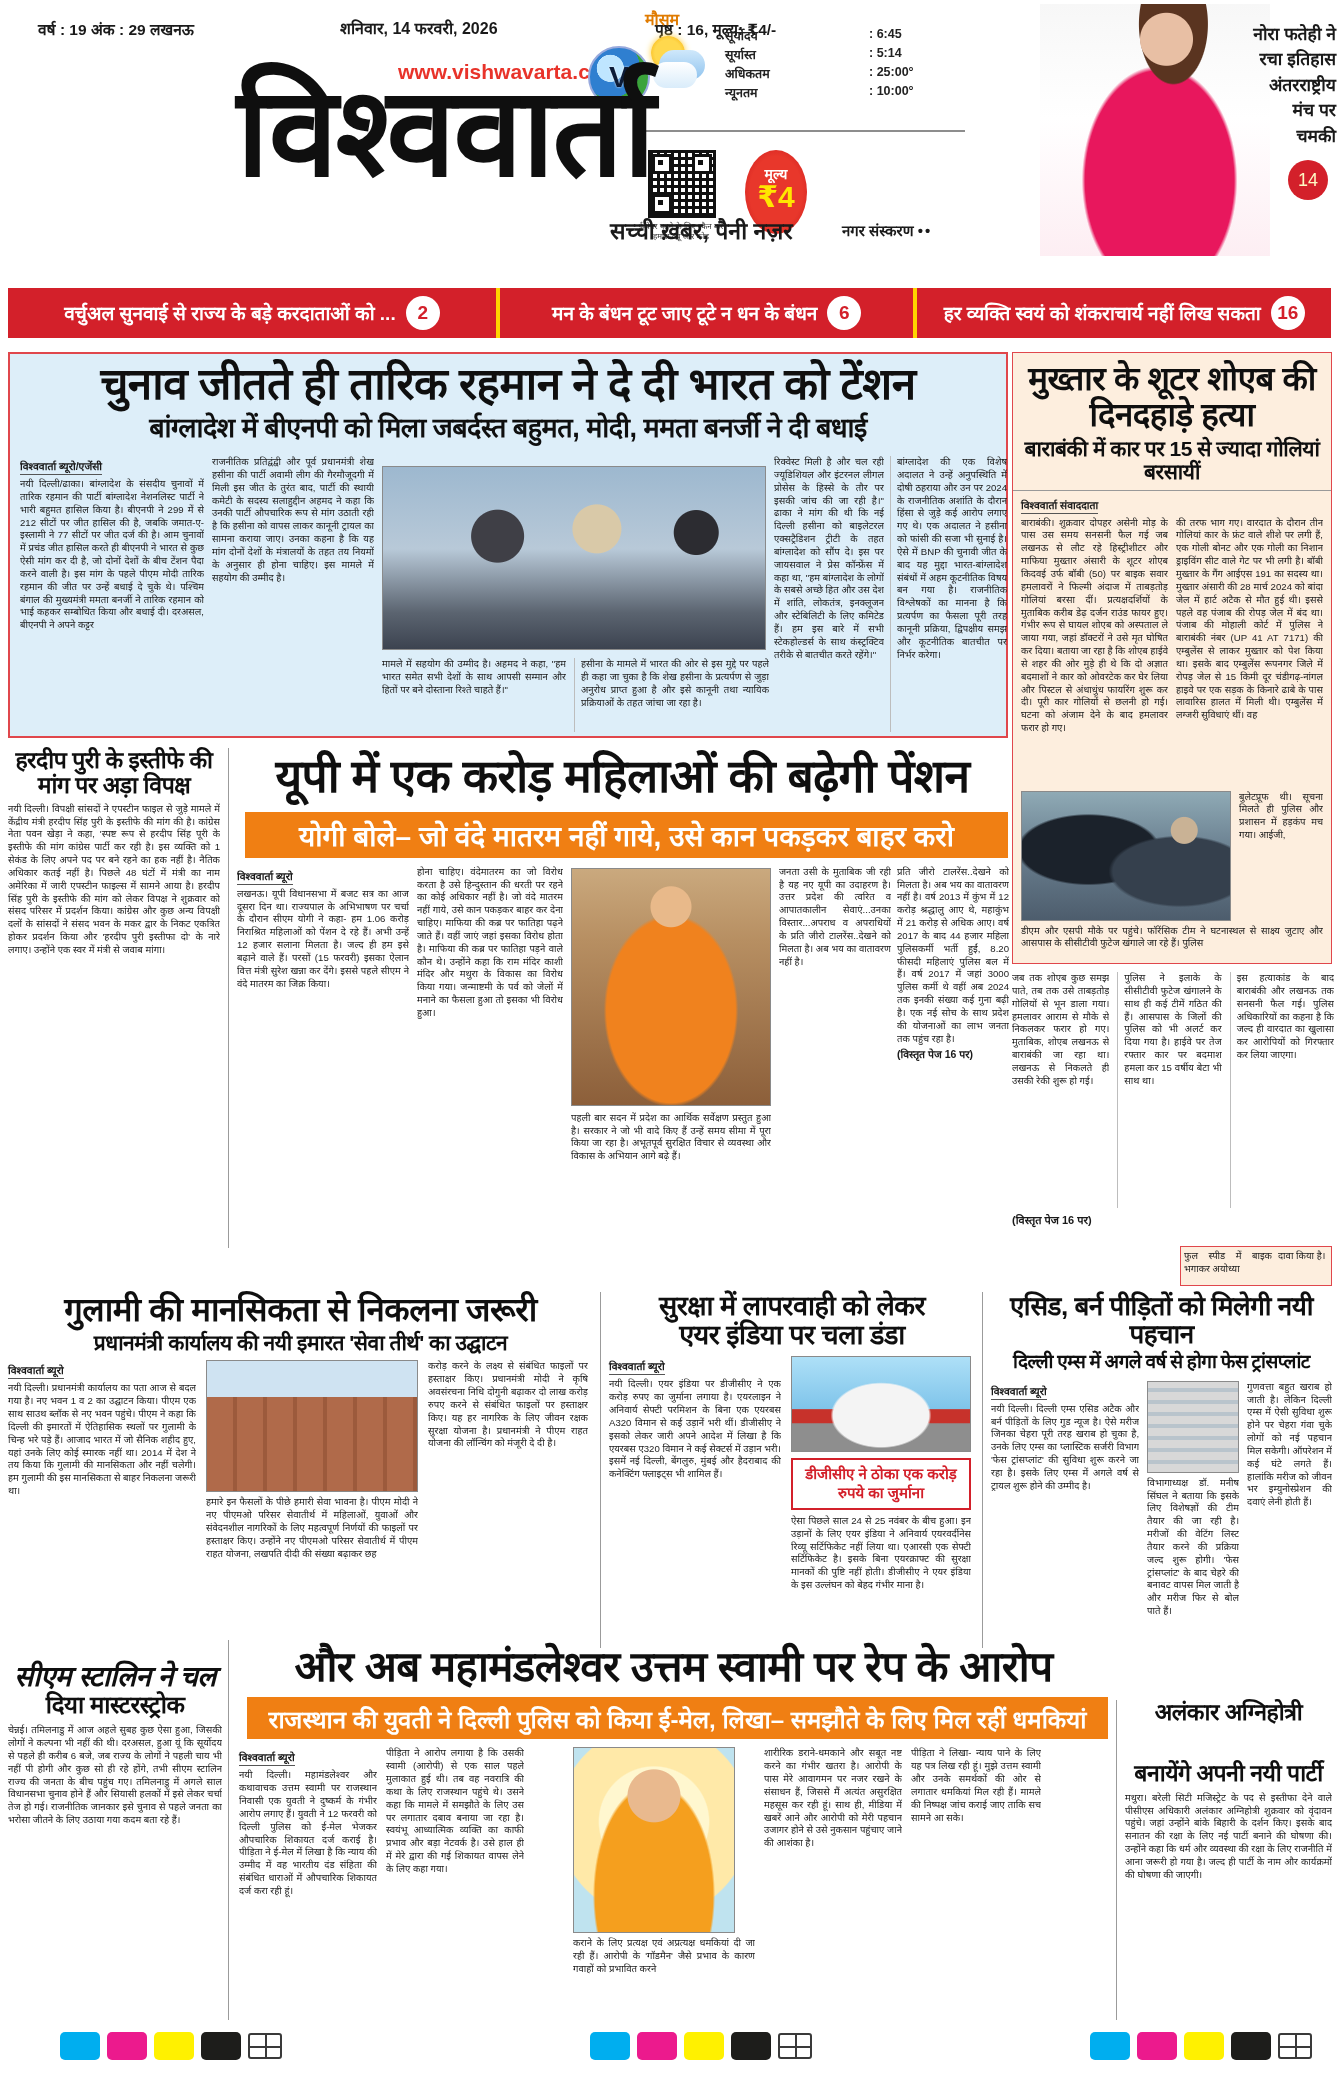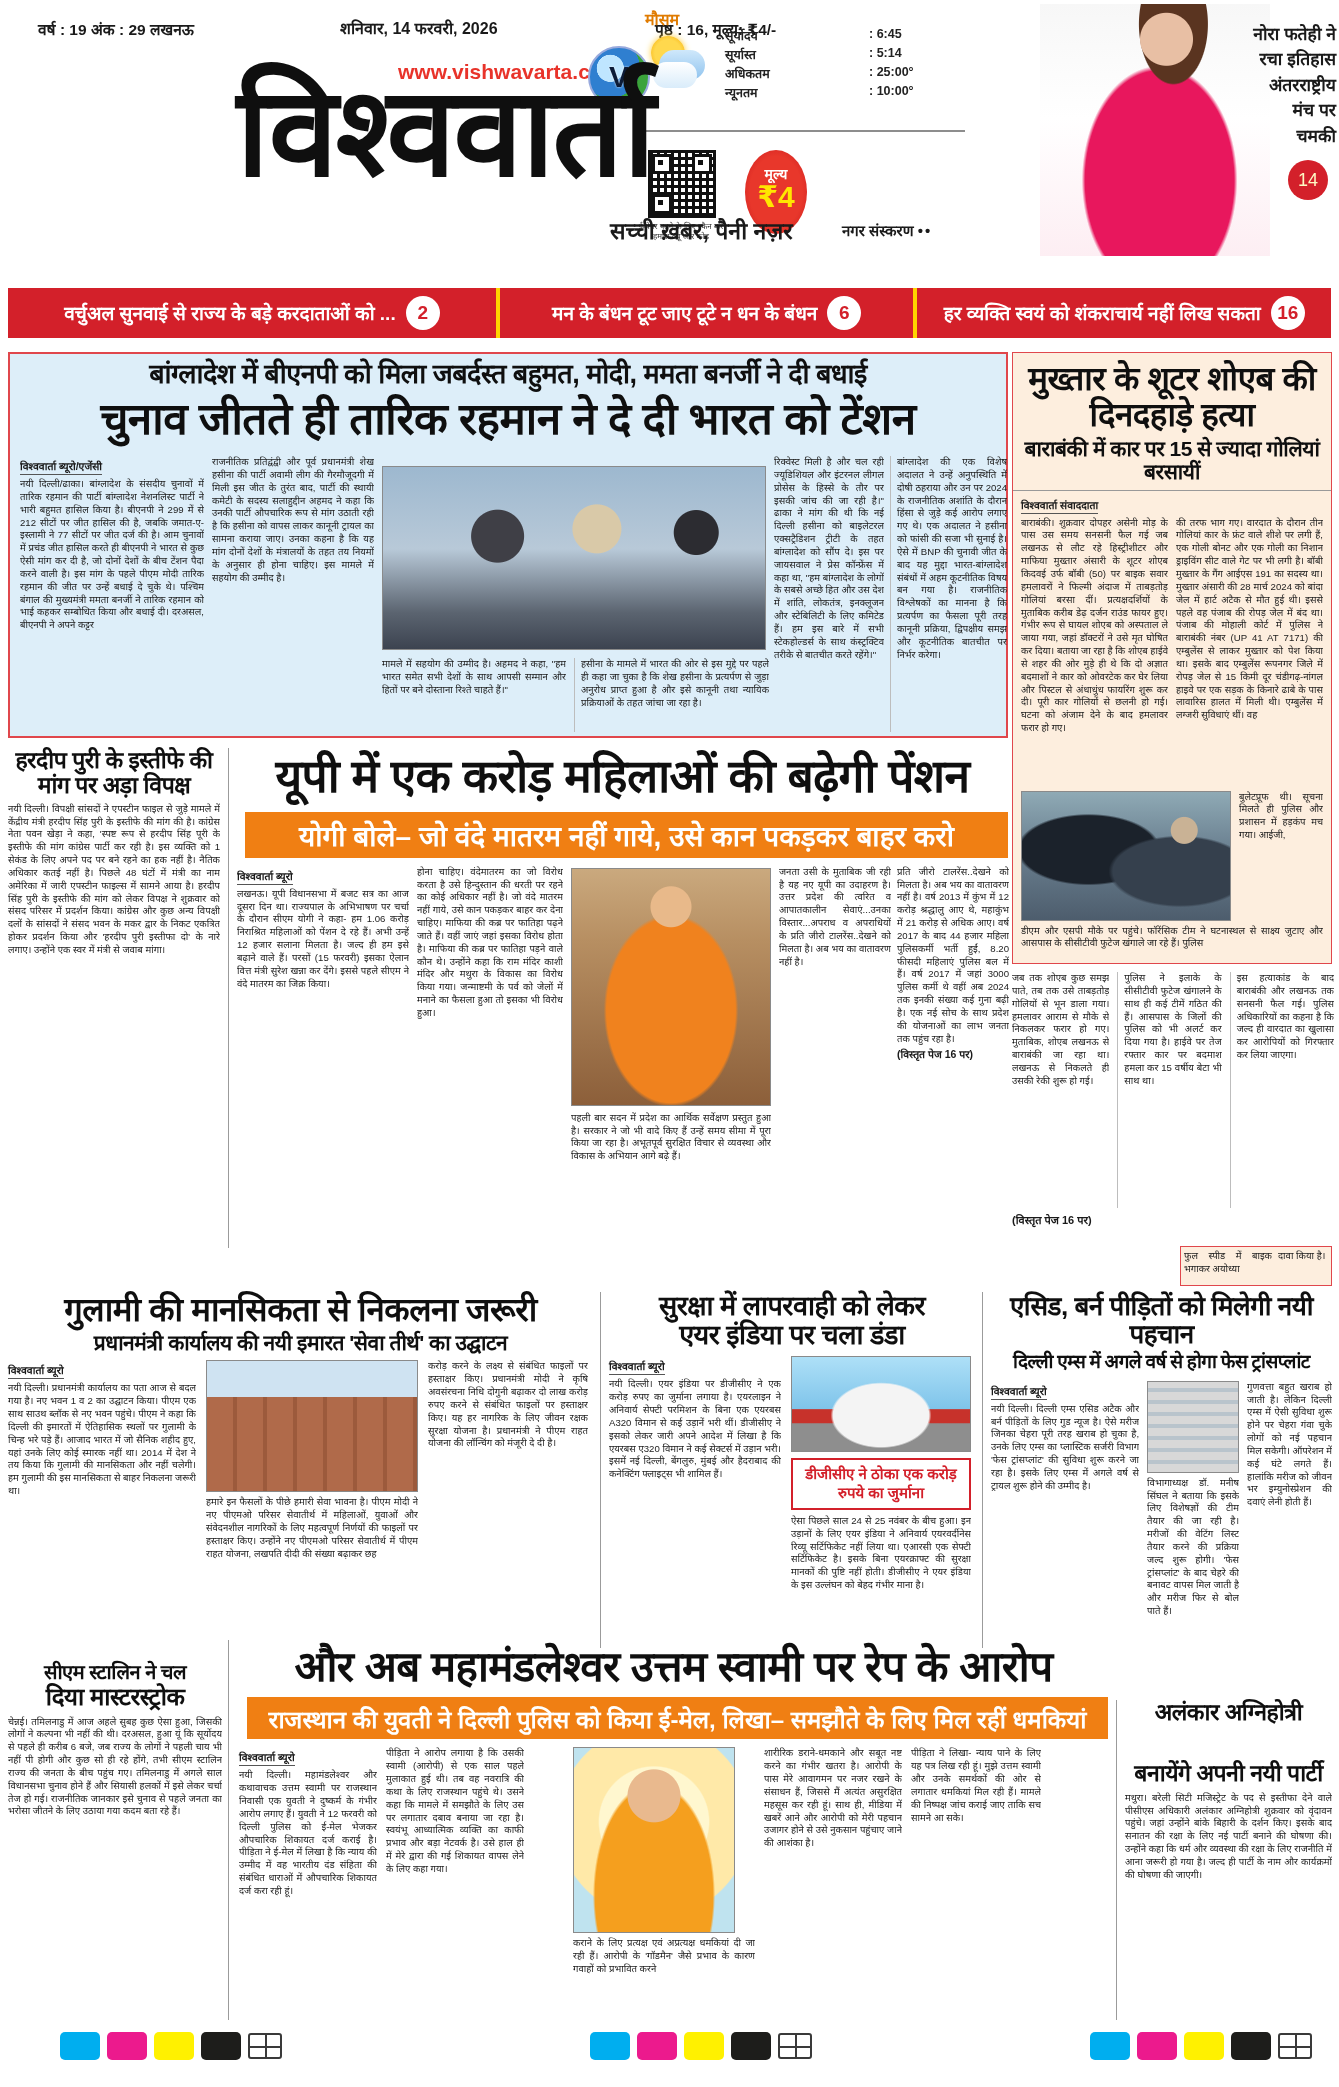--- a/index.html
+++ b/index.html
@@ -119,22 +119,22 @@
       <span class="num">6</span>
     </div>
     <div class="vline"></div>
     <div class="teaser" style="flex:1;">
       <span>हर व्यक्ति स्वयं को शंकराचार्य नहीं लिख सकता</span>
       <span class="num">16</span>
     </div>
   </div>
 
   <div class="abs" style="left:8px;top:352px;width:1000px;height:386px;background:#ddeef9;border:2px solid #e0474c;box-sizing:border-box;">
+    <div class="hl center" style="font-size:44px;margin-top:6px;">चुनाव जीतते ही तारिक रहमान ने दे दी भारत को टेंशन</div>
     <div class="hl center" style="font-size:27px;margin-top:6px;font-weight:700;">बांग्लादेश में बीएनपी को मिला जबर्दस्त बहुमत, मोदी, ममता बनर्जी ने दी बधाई</div>
-    <div class="hl center" style="font-size:44px;margin-top:6px;">चुनाव जीतते ही तारिक रहमान ने दे दी भारत को टेंशन</div>
     <div class="abs" style="left:10px;top:102px;width:184px;height:274px;overflow:hidden;">
       <div class="byline">विश्ववार्ता ब्यूरो/एजेंसी</div>
       <div class="bt">नयी दिल्ली/ढाका। बांग्लादेश के संसदीय चुनावों में तारिक रहमान की पार्टी बांग्लादेश नेशनलिस्ट पार्टी ने भारी बहुमत हासिल किया है। बीएनपी ने 299 में से 212 सीटों पर जीत हासिल की है, जबकि जमात-ए-इस्लामी ने 77 सीटों पर जीत दर्ज की है। आम चुनावों में प्रचंड जीत हासिल करते ही बीएनपी ने भारत से कुछ ऐसी मांग कर दी है, जो दोनों देशों के बीच टेंशन पैदा करने वाली है। इस मांग के पहले पीएम मोदी तारिक रहमान की जीत पर उन्हें बधाई दे चुके थे। पश्चिम बंगाल की मुख्यमंत्री ममता बनर्जी ने तारिक रहमान को भाई कहकर सम्बोधित किया और बधाई दी। दरअसल, बीएनपी ने अपने कट्टर</div>
     </div>
     <div class="abs bt" style="left:202px;top:102px;width:162px;height:274px;overflow:hidden;">राजनीतिक प्रतिद्वंद्वी और पूर्व प्रधानमंत्री शेख हसीना की पार्टी अवामी लीग की गैरमौजूदगी में मिली इस जीत के तुरंत बाद, पार्टी की स्थायी कमेटी के सदस्य सलाहुद्दीन अहमद ने कहा कि उनकी पार्टी औपचारिक रूप से मांग उठाती रही है कि हसीना को वापस लाकर कानूनी ट्रायल का सामना कराया जाए। उनका कहना है कि यह मांग दोनों देशों के मंत्रालयों के तहत तय नियमों के अनुसार ही होना चाहिए। इस मामले में सहयोग की उम्मीद है।</div>
     <div class="abs photo" style="left:372px;top:112px;width:384px;height:184px;background:
          radial-gradient(circle at 30% 38%,#3f3f46 0 26px,transparent 27px),
          radial-gradient(circle at 56% 34%,#d9c9a8 0 24px,transparent 25px),
          radial-gradient(circle at 82% 36%,#2c2c31 0 22px,transparent 23px),
          linear-gradient(180deg,#9db8cf 0%,#b8c9d8 45%,#5b6470 80%,#3c4350 100%);"></div>
@@ -256,21 +256,21 @@
         <div class="photo" style="width:92px;height:92px;background:
              repeating-linear-gradient(0deg,#d8d8d8 0 8px,#b9c4cc 8px 12px),
              linear-gradient(180deg,#cfd8de,#9fb0ba);"></div>
         <div class="bt" style="margin-top:4px;height:160px;overflow:hidden;">विभागाध्यक्ष डॉ. मनीष सिंघल ने बताया कि इसके लिए विशेषज्ञों की टीम तैयार की जा रही है। मरीजों की वेटिंग लिस्ट तैयार करने की प्रक्रिया जल्द शुरू होगी। 'फेस ट्रांसप्लांट' के बाद चेहरे की बनावट वापस मिल जाती है और मरीज फिर से बोल पाते हैं।</div>
       </div>
       <div class="bt" style="width:86px;height:268px;overflow:hidden;">गुणवत्ता बहुत खराब हो जाती है। लेकिन दिल्ली एम्स में ऐसी सुविधा शुरू होने पर चेहरा गंवा चुके लोगों को नई पहचान मिल सकेगी। ऑपरेशन में कई घंटे लगते हैं। हालांकि मरीज को जीवन भर इम्युनोस्प्रेशन की दवाएं लेनी होती हैं।</div>
     </div>
   </div>
 
   <div class="abs" style="left:8px;top:1662px;width:214px;height:356px;">
-    <div class="hl center" style="font-size:20px;">सीएम स्टालिन ने चल</div>
+    <div class="hl center" style="font-size:28px;font-style:italic;">सीएम स्टालिन ने चल</div>
     <div class="hl center" style="font-size:24px;">दिया मास्टरस्ट्रोक</div>
     <div class="bt" style="margin-top:6px;height:296px;overflow:hidden;">चेन्नई। तमिलनाडु में आज अहले सुबह कुछ ऐसा हुआ, जिसकी लोगों ने कल्पना भी नहीं की थी। दरअसल, हुआ यूं कि सूर्योदय से पहले ही करीब 6 बजे, जब राज्य के लोगों ने पहली चाय भी नहीं पी होगी और कुछ सो ही रहे होंगे, तभी सीएम स्टालिन राज्य की जनता के बीच पहुंच गए। तमिलनाडु में अगले साल विधानसभा चुनाव होने हैं और सियासी हलकों में इसे लेकर चर्चा तेज हो गई। राजनीतिक जानकार इसे चुनाव से पहले जनता का भरोसा जीतने के लिए उठाया गया कदम बता रहे हैं।</div>
   </div>
 
   <div class="abs storydiv" style="left:228px;top:1640px;width:880px;height:380px;padding-left:10px;box-sizing:border-box;">
     <div class="hl center" style="font-size:42px;margin-top:4px;">और अब महामंडलेश्वर उत्तम स्वामी पर रेप के आरोप</div>
     <div class="orangebar" style="margin-top:8px;height:42px;font-size:24px;">राजस्थान की युवती ने दिल्ली पुलिस को किया ई-मेल, लिखा– समझौते के लिए मिल रहीं धमकियां</div>
     <div style="display:flex;gap:9px;margin-top:8px;">
       <div style="width:138px;">
         <span class="byline">विश्ववार्ता ब्यूरो</span>

